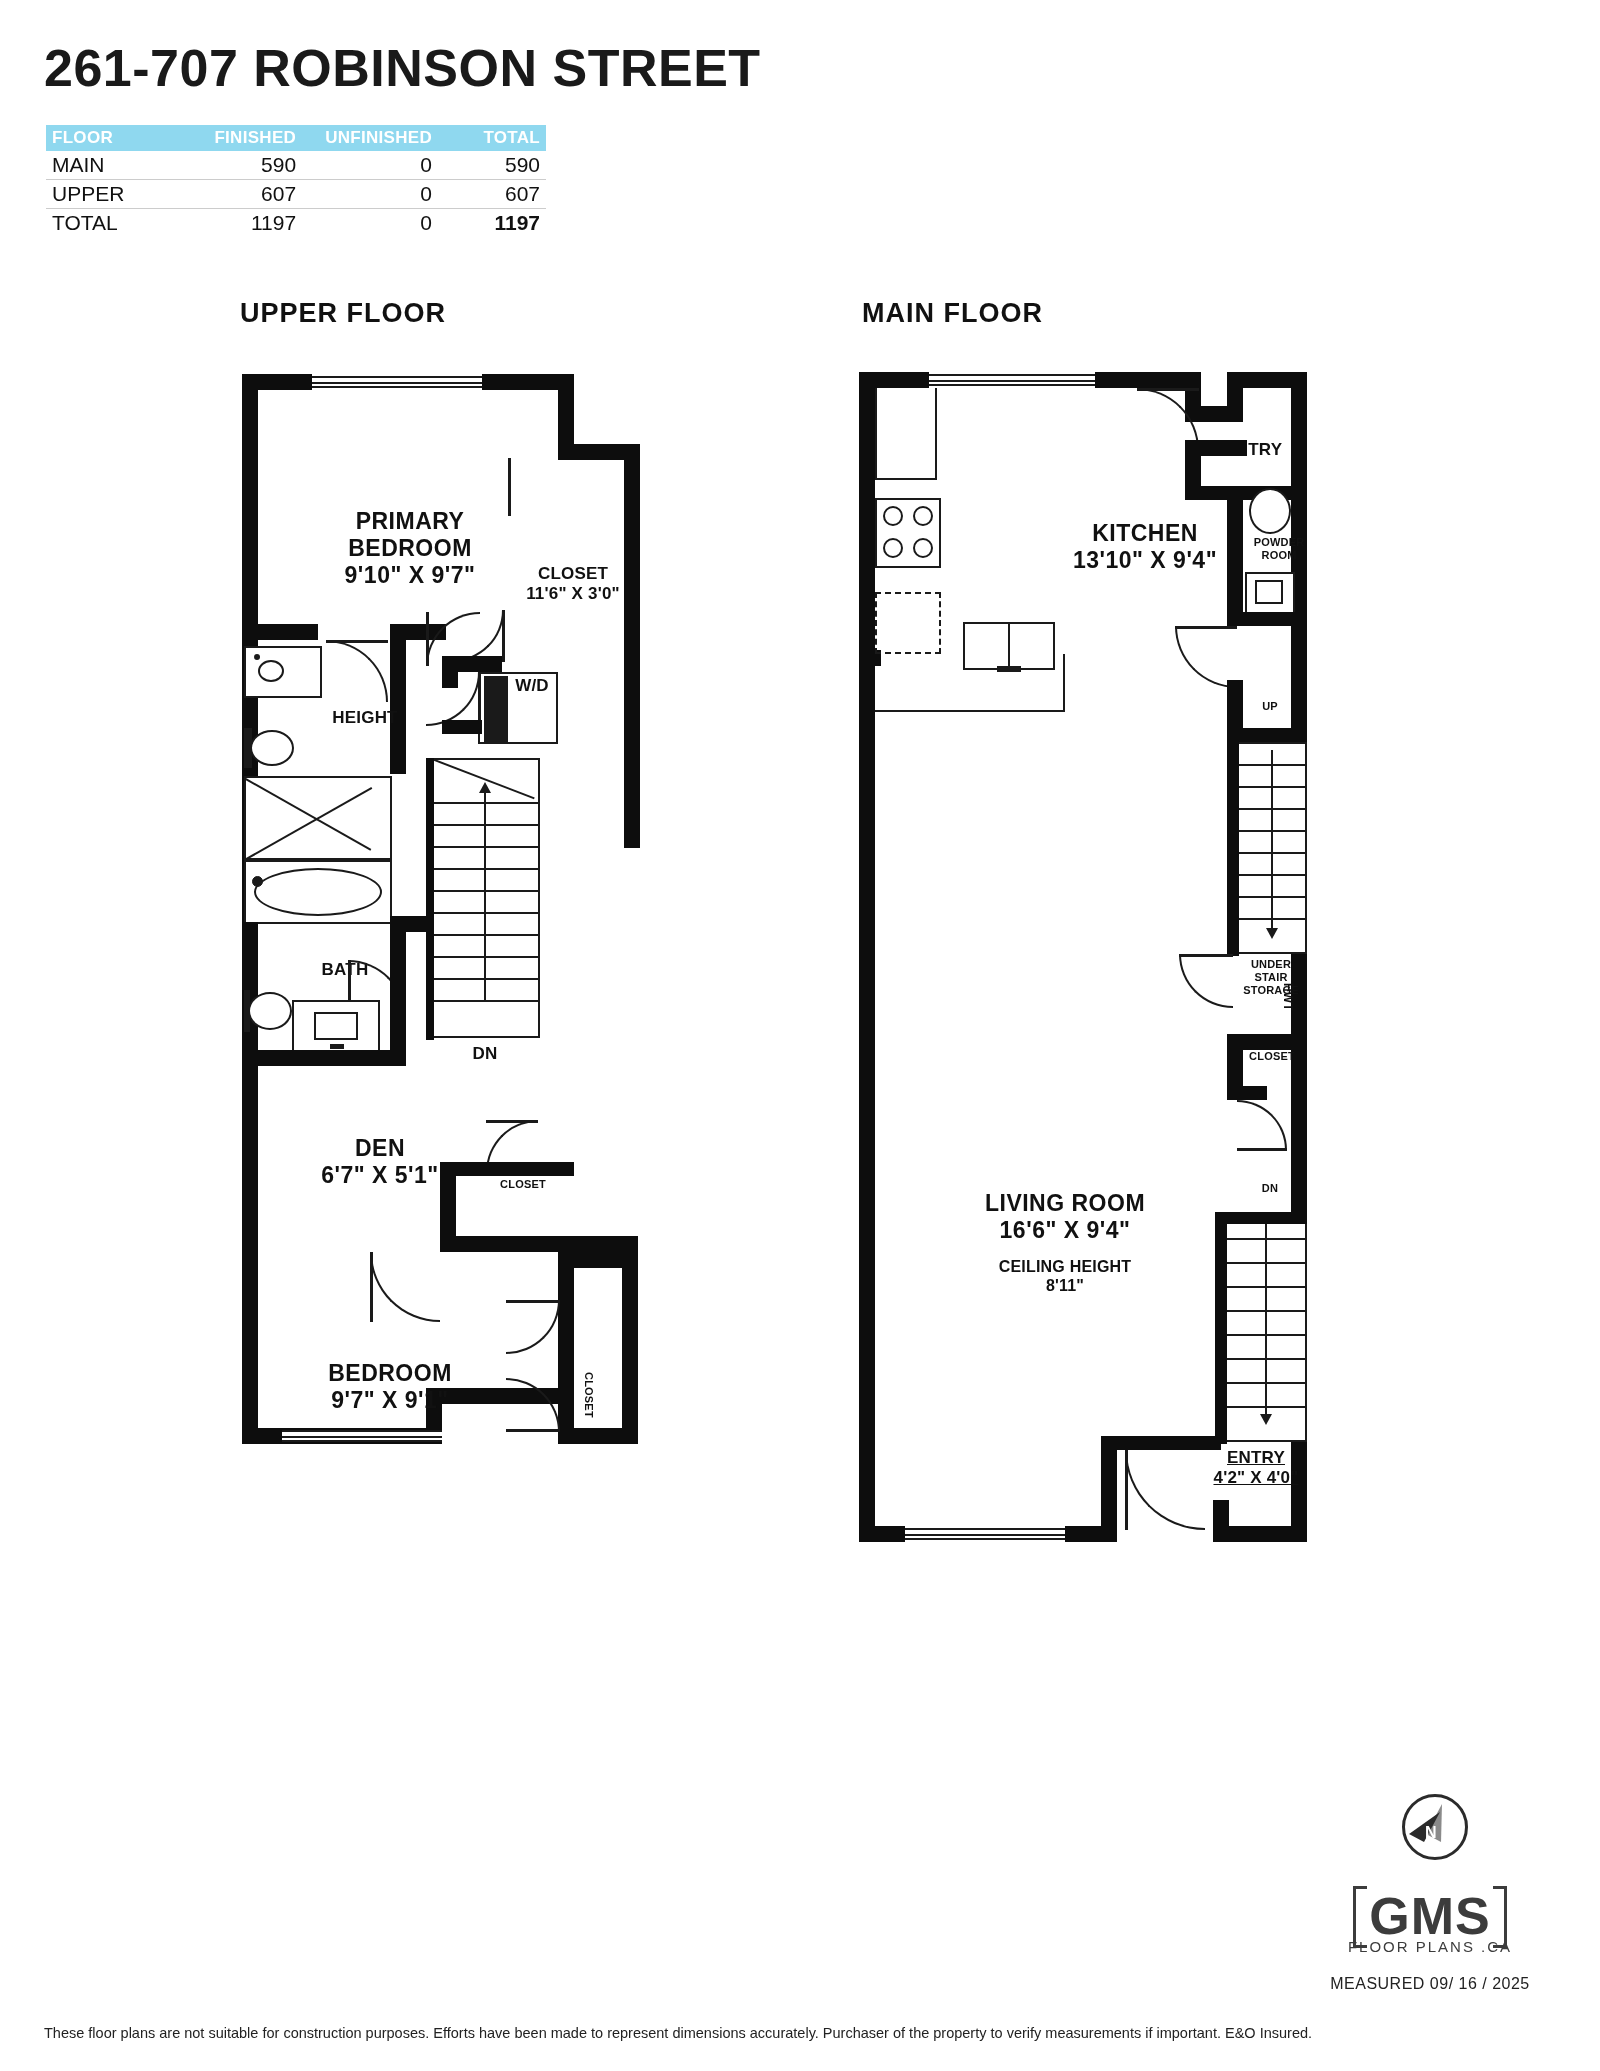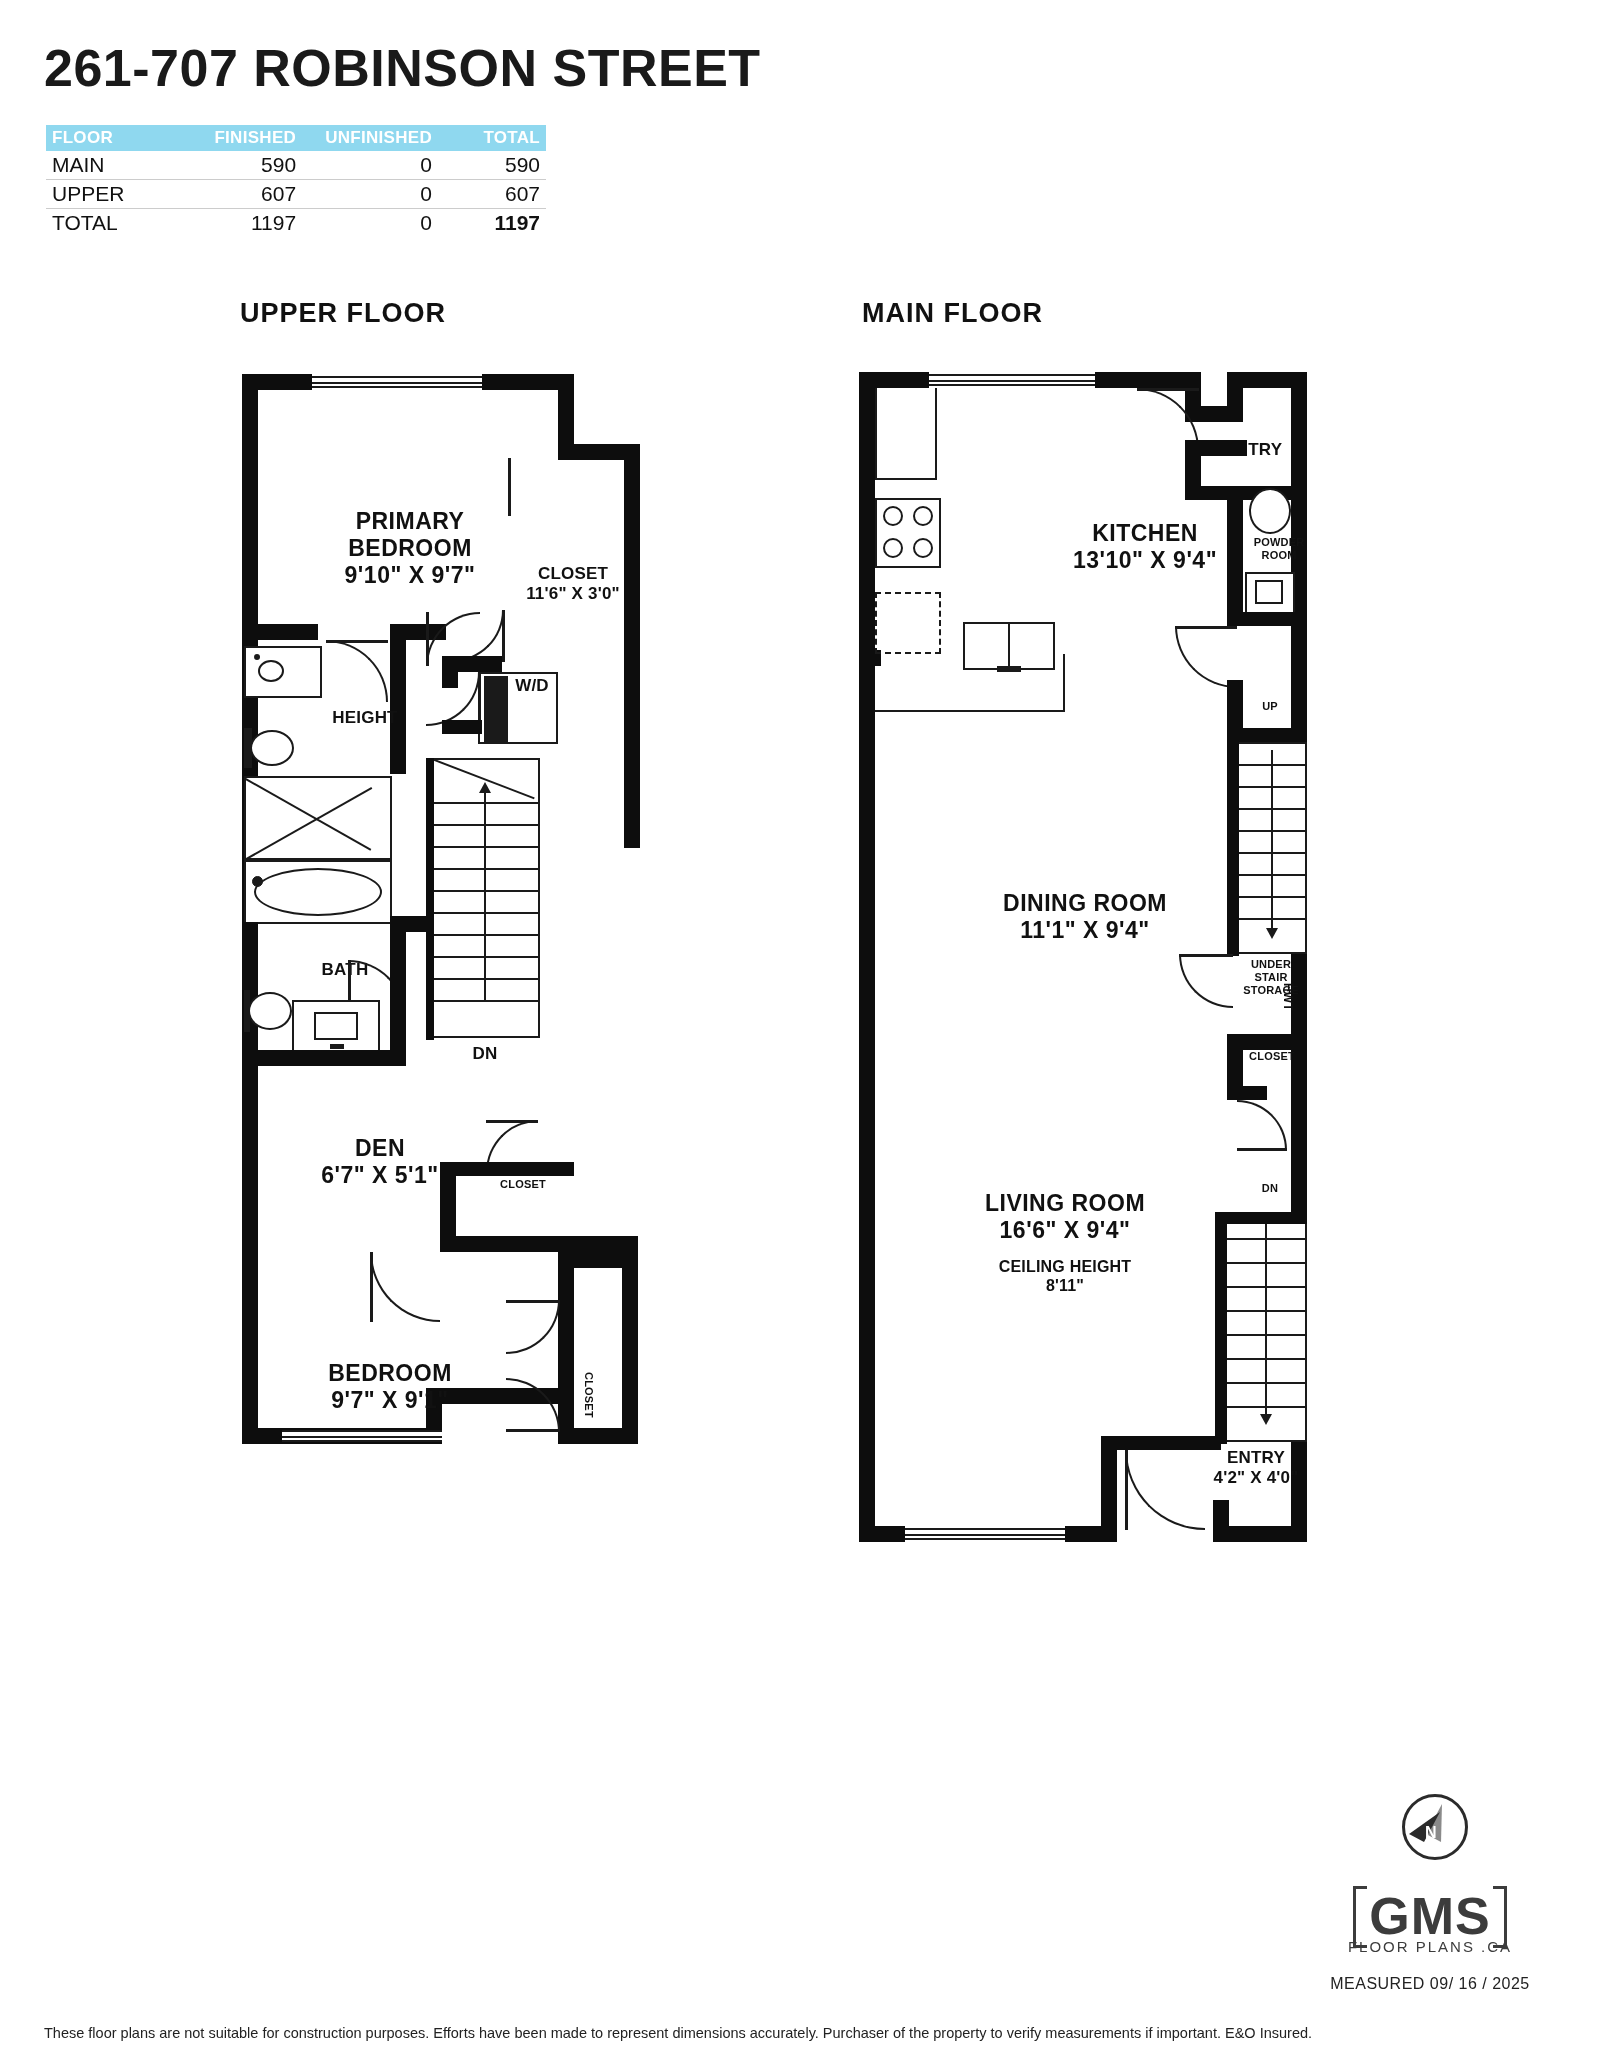--- a/index.html
+++ b/index.html
@@ -533,24 +533,20 @@
   <div class="stair-step" style="left:394px; top:458px; width:66px;"></div>
   <div class="stair-step" style="left:394px; top:480px; width:66px;"></div>
   <div class="stair-step" style="left:394px; top:502px; width:66px;"></div>
   <div class="stair-step" style="left:394px; top:524px; width:66px;"></div>
   <div class="stair-step" style="left:394px; top:546px; width:66px;"></div>
   <div class="stair-step" style="left:394px; top:568px; width:66px;"></div>
   <div class="arrow-line" style="left:426px; top:400px; height:180px;"></div>
   <div class="arrow-head down" style="left:421px; top:578px;"></div>
   <div class="wall" style="left:382px; top:392px; width:12px; height:214px;"></div>
 
-  <div class="label" style="left:90px; top:540px; width:300px;">
-    <span>DINING ROOM</span>
-    <span class="dim">11'1" X 9'4"</span>
-  </div>
 
   <div class="label tiny" style="left:366px; top:608px; width:120px;">
     <span>UNDER</span><br>
     <span>STAIR</span><br>
     <span>STORAGE</span>
   </div>
   <div class="label tiny vertical" style="left:436px; top:612px; height:70px; font-size:12px;">
     <span>HWT</span>
   </div>
   <div class="door" style="left:334px; top:604px; width:54px; height:54px; border-top:none; border-right:none; border-radius:0 0 0 100%;"></div>
@@ -584,21 +580,21 @@
   <div class="stair-step" style="left:382px; top:960px; width:78px;"></div>
   <div class="stair-step" style="left:382px; top:984px; width:78px;"></div>
   <div class="stair-step" style="left:382px; top:1008px; width:78px;"></div>
   <div class="stair-step" style="left:382px; top:1032px; width:78px;"></div>
   <div class="stair-step" style="left:382px; top:1056px; width:78px;"></div>
   <div class="arrow-line" style="left:420px; top:872px; height:196px;"></div>
   <div class="arrow-head down" style="left:415px; top:1064px;"></div>
   <div class="wall" style="left:370px; top:862px; width:12px; height:232px;"></div>
   <div class="wall" style="left:370px; top:862px; width:92px; height:12px;"></div>
 
-  <div class="label small" style="left:336px; top:1098px; width:150px;">
+  <div class="label small" style="left:336px; top:1098px; width:150px;text-decoration:underline;">
     <span>ENTRY</span>
     <span class="dim">4'2" X 4'0"</span>
   </div>
   <div class="wall" style="left:256px; top:1086px; width:16px; height:106px;"></div>
   <div class="wall" style="left:256px; top:1086px; width:120px; height:14px;"></div>
 
   <div class="door" style="left:280px; top:1100px; width:80px; height:80px; border-top:none; border-right:none; border-radius:0 0 0 100%;"></div>
   <div class="leaf" style="left:280px; top:1100px; width:3px; height:80px;"></div>
 
 </div>

